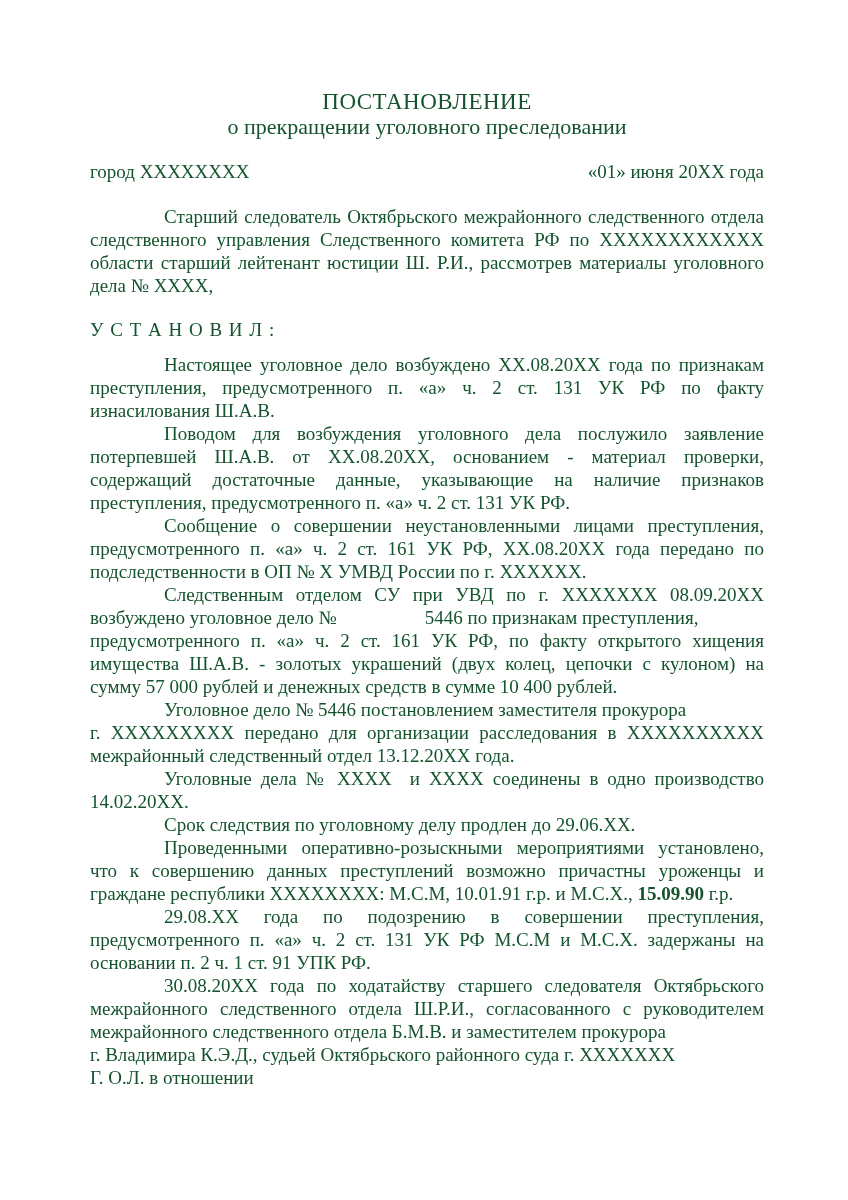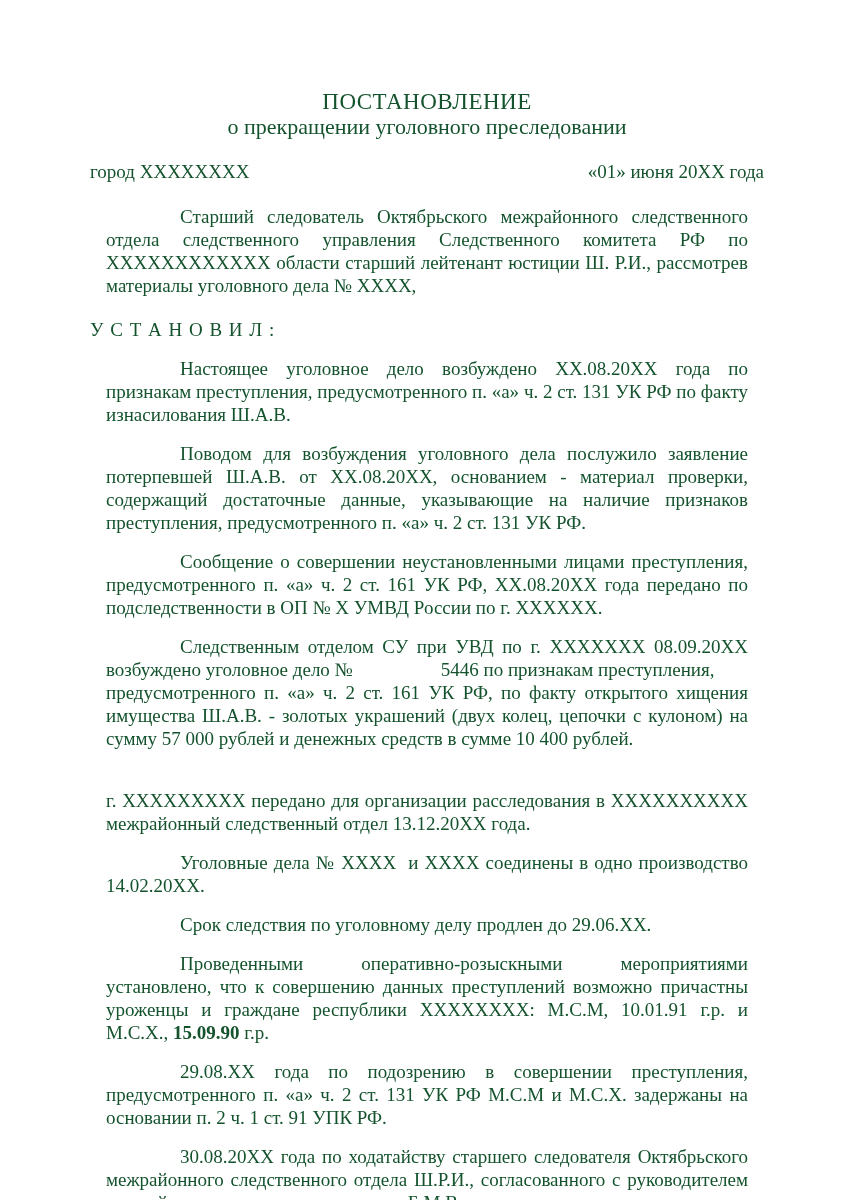--- a/index.html
+++ b/index.html
@@ -36,21 +36,21 @@
     font-weight: normal;
   }
   .place-line {
     display: flex;
     justify-content: space-between;
     align-items: baseline;
     margin: 0 0 22px 0;
     gap: 28px;
   }
   .para {
-    margin: 16px;
+    margin: 0;
     text-align: justify;
     text-indent: 74px;
   }
   .resolution-heading {
     text-align: left;
     letter-spacing: 1px;
     margin: 21px 0 12px 0;
   }
   .gap {
     display: inline-block;
@@ -74,21 +74,21 @@
 
   <p class="para">Старший следователь Октябрьского межрайонного следственного отдела следственного управления Следственного комитета РФ по ХХХХХХХХХХХХ области старший лейтенант юстиции Ш. Р.И., рассмотрев материалы уголовного дела № ХХХХ,</p>
 
   <div class="resolution-heading">У С Т А Н О В И Л :</div>
 
   <div id="paragraphs">
       <p class="para"><span>Настоящее уголовное дело возбуждено ХХ.08.20ХХ года по признакам преступления, предусмотренного п. «а» ч. 2 ст. 131 УК РФ по факту изнасилования Ш.А.В.</span></p>
       <p class="para"><span>Поводом для возбуждения уголовного дела послужило заявление потерпевшей Ш.А.В. от ХХ.08.20ХХ, основанием - материал проверки, содержащий достаточные данные, указывающие на наличие признаков преступления, предусмотренного п. «а» ч. 2 ст. 131 УК РФ.</span></p>
       <p class="para"><span>Сообщение о совершении неустановленными лицами преступления, предусмотренного п. «а» ч. 2 ст. 161 УК РФ, ХХ.08.20ХХ года передано по подследственности в ОП № Х УМВД России по г. ХХХХХХ.</span></p>
       <p class="para"><span>Следственным отделом СУ при УВД по г. ХХХХХХХ 08.09.20ХХ возбуждено уголовное дело №</span><span class="gap" style="width: 88px;"></span><span>5446 по признакам преступления,</span><br><span>предусмотренного п. «а» ч. 2 ст. 161 УК РФ, по факту открытого хищения имущества Ш.А.В. - золотых украшений (двух колец, цепочки с кулоном) на сумму 57 000 рублей и денежных средств в сумме 10 400 рублей.</span></p>
-      <p class="para"><br><span>г. ХХХХХХХХХ передано для организации расследования в ХХХХХХХХХХ межрайонный следственный отдел 13.12.20ХХ года.</span></p>
+      <p class="para"><span>Уголовное дело № 5446 постановлением заместителя прокурора</span><br><span>г. ХХХХХХХХХ передано для организации расследования в ХХХХХХХХХХ межрайонный следственный отдел 13.12.20ХХ года.</span></p>
       <p class="para"><span>Уголовные дела № ХХХХ&nbsp; и ХХХХ соединены в одно производство 14.02.20ХХ.</span></p>
       <p class="para"><span>Срок следствия по уголовному делу продлен до 29.06.ХХ.</span></p>
       <p class="para"><span>Проведенными оперативно-розыскными мероприятиями установлено, что к совершению данных преступлений возможно причастны уроженцы и граждане республики ХХХХХХХХ: М.С.М, 10.01.91 г.р. и М.С.Х., </span><b>15.09.90</b><span> г.р.</span></p>
       <p class="para"><span>29.08.ХХ года по подозрению в совершении преступления, предусмотренного п. «а» ч. 2 ст. 131 УК РФ М.С.М и М.С.Х. задержаны на основании п. 2 ч. 1 ст. 91 УПК РФ.</span></p>
       <p class="para"><span>30.08.20ХХ года по ходатайству старшего следователя Октябрьского межрайонного следственного отдела Ш.Р.И., согласованного с руководителем межрайонного следственного отдела Б.М.В. и заместителем прокурора</span><br><span>г. Владимира К.Э.Д., судьей Октябрьского районного суда г. ХХХХХХХ</span><br><span>Г. О.Л. в отношении</span></p>
     </div>
 
 </div>
 
 </body></html>

